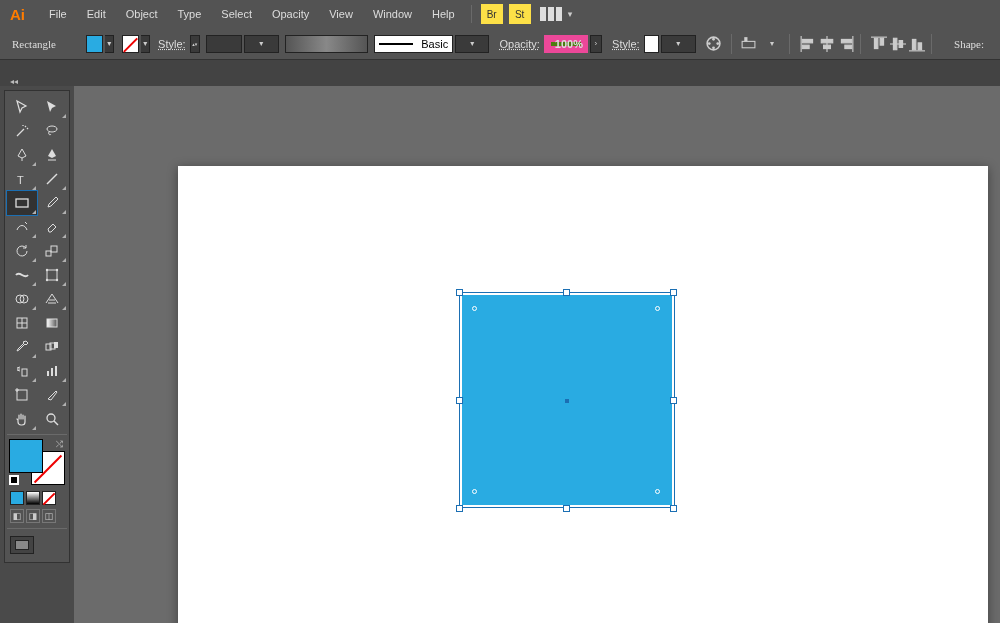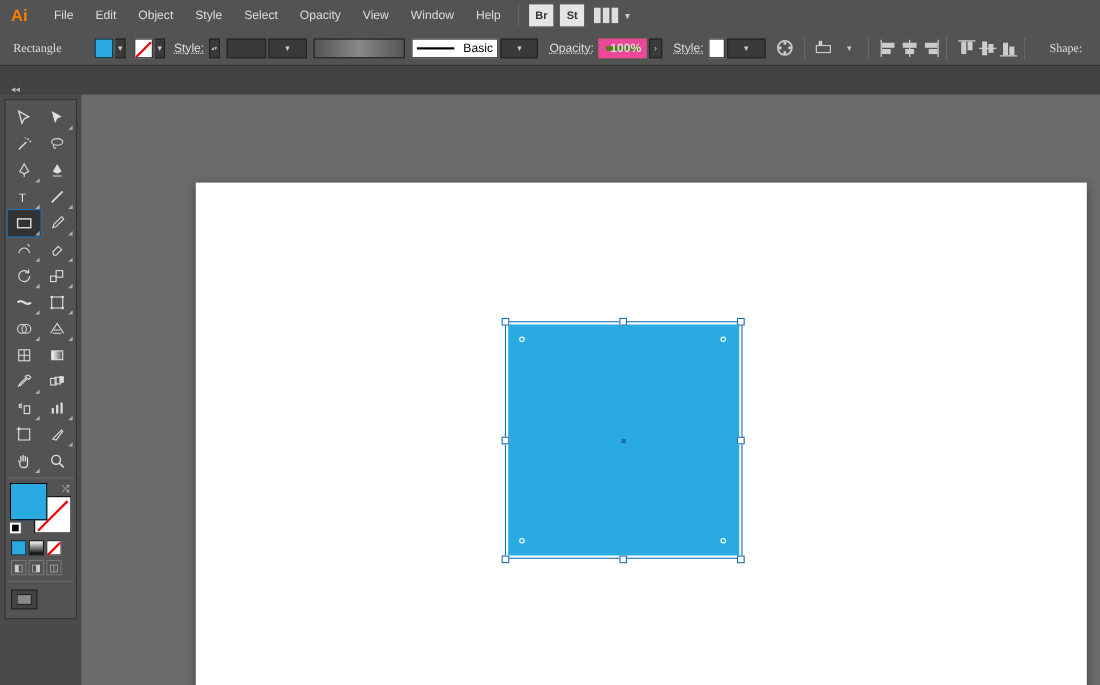--- a/index.html
+++ b/index.html
@@ -3,21 +3,21 @@
 <meta charset="utf-8">
 <style>
 * { margin: 0; padding: 0; box-sizing: border-box; font-family: "Segoe UI", Tahoma, sans-serif; font-size: 11px; }
 body { width: 1000px; height: 623px; background: #4a4a4a; overflow: hidden; position: relative; }
 
 
 .menubar { height: 28px; background: #535353; display: flex; align-items: center; padding-left: 6px; color: #ddd; }
 .menubar .logo { color: #ff7c00; font-weight: bold; font-size: 15px; margin-right: 10px; padding: 0 4px; }
 .menubar .menu-item { padding: 4px 10px; cursor: default; }
 .menubar .menu-sep { width: 1px; height: 18px; background: #6a6a6a; margin: 0 6px; }
-.menubar .icon-btn { width: 22px; height: 20px; background: #e5e5e5; display: flex; align-items: center; justify-content: center; margin: 12px 3px; color: #333; font-size: 10px; font-weight: bold; }
+.menubar .icon-btn { width: 22px; height: 20px; background: #fde047; display: flex; align-items: center; justify-content: center; margin: 12px 3px; color: #333; font-size: 10px; font-weight: normal; }
 .menubar .arrange-icon { display: flex; gap: 2px; margin: 0 6px; }
 .menubar .arrange-icon span { width: 6px; height: 14px; background: #ddd; }
 
 
 .controlbar { height: 32px; background: #535353; display: flex; align-items: center; padding: 0 8px; color: #ddd; border-bottom: 1px solid #323232; }
 .controlbar .label { margin-right: 8px; padding-left: 4px; font-family: Liberation Serif, serif; }
 .controlbar .swatch { width: 20px; height: 18px; border: 1px solid #222; margin-right: 2px; }
 .controlbar .fill-swatch { background: #29abe2; }
 .controlbar .stroke-swatch { background: #fff; position: relative; }
 .controlbar .stroke-swatch::after { content: ""; position: absolute; left: -2px; right: -2px; top: 50%; border-top: 2px solid #e00; transform: rotate(-45deg); }
@@ -85,21 +85,21 @@
 .tool-slot svg { width: 16px; height: 16px; }
 </style>
 </head>
 <body>
 
 <div class="menubar">
   <div class="logo">Ai</div>
   <div class="menu-item">File</div>
   <div class="menu-item">Edit</div>
   <div class="menu-item">Object</div>
-  <div class="menu-item">Style</div>
+  <div class="menu-item">Type</div>
   <div class="menu-item">Select</div>
   <div class="menu-item">Opacity</div>
   <div class="menu-item">View</div>
   <div class="menu-item">Window</div>
   <div class="menu-item">Help</div>
   <div class="menu-sep"></div>
   <div class="icon-btn">Br</div>
   <div class="icon-btn">St</div>
   <div class="arrange-icon">
       <span></span>

